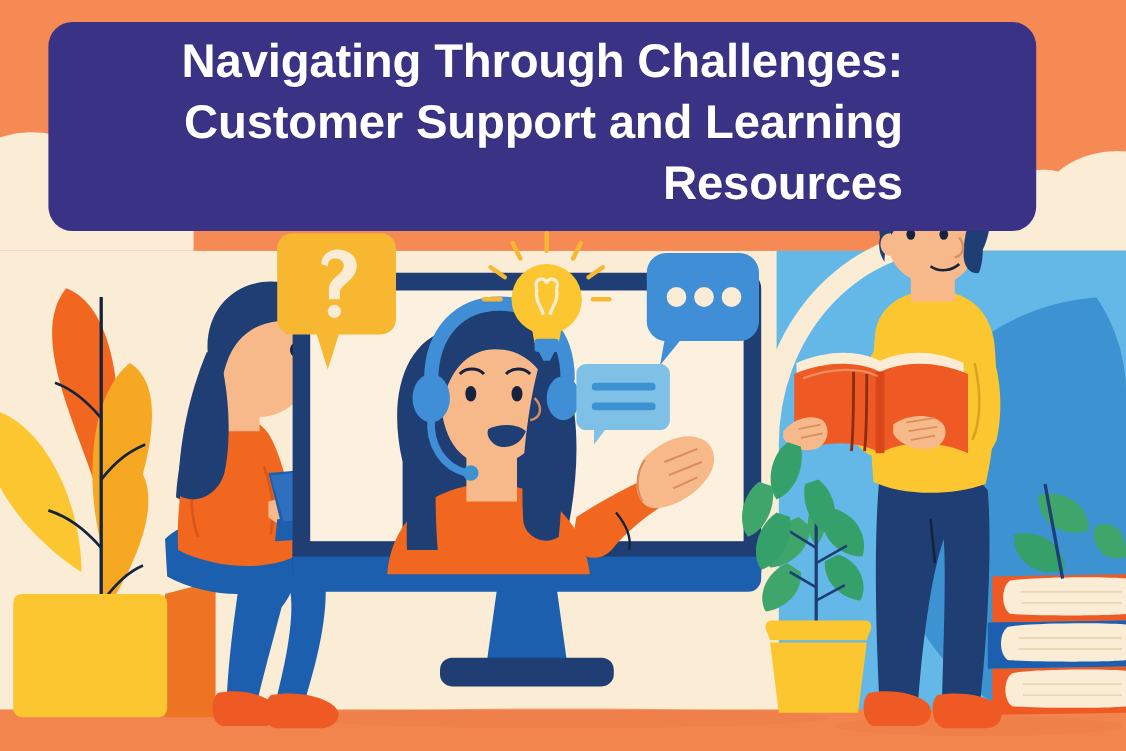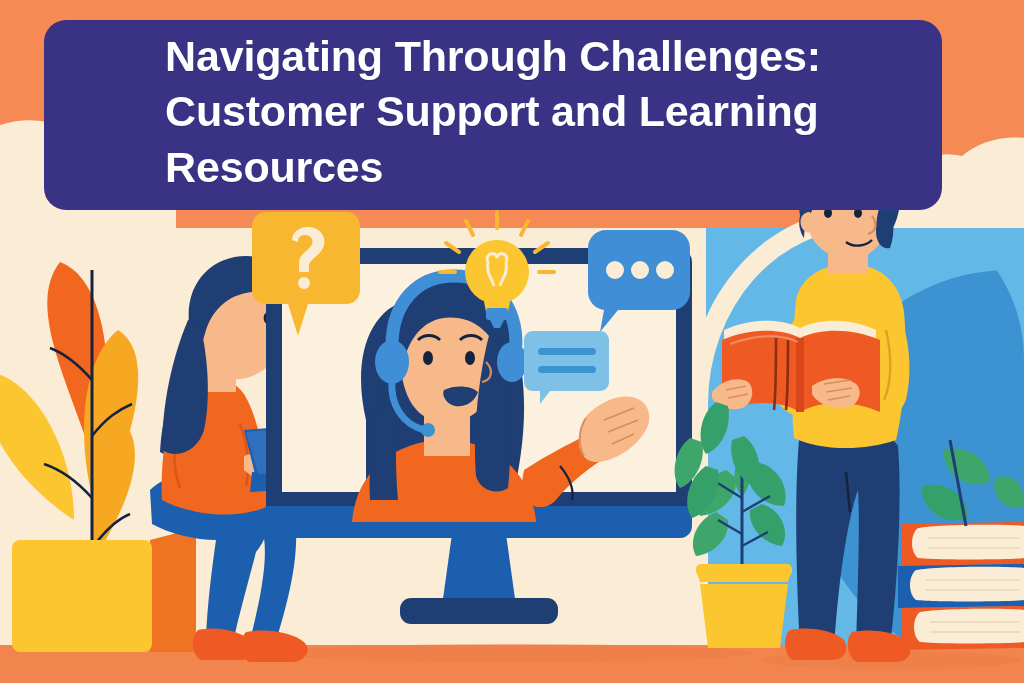--- a/index.html
+++ b/index.html
@@ -13,21 +13,21 @@
 
   
   .banner{
     position:absolute;left:44px;top:20px;width:898px;height:190px;
     background:#3A3285;border-radius:22px;
     display:flex;align-items:center;justify-content:center;
     box-sizing:border-box;padding:4px 34px 10px;
     z-index:50;
   }
   .banner h1{
-    margin:0;color:#FFFFFF;text-align:left;
+    margin:0;color:#FFFFFF;text-align:right;
     font-size:43px;line-height:1.28;font-weight:bold;
     letter-spacing:-0.2px;
     text-shadow:0 1px 0 rgba(0,0,0,.18);
     white-space:pre-line;
   }
 </style>
 </head>
 <body>
 
 <div id="stage">

